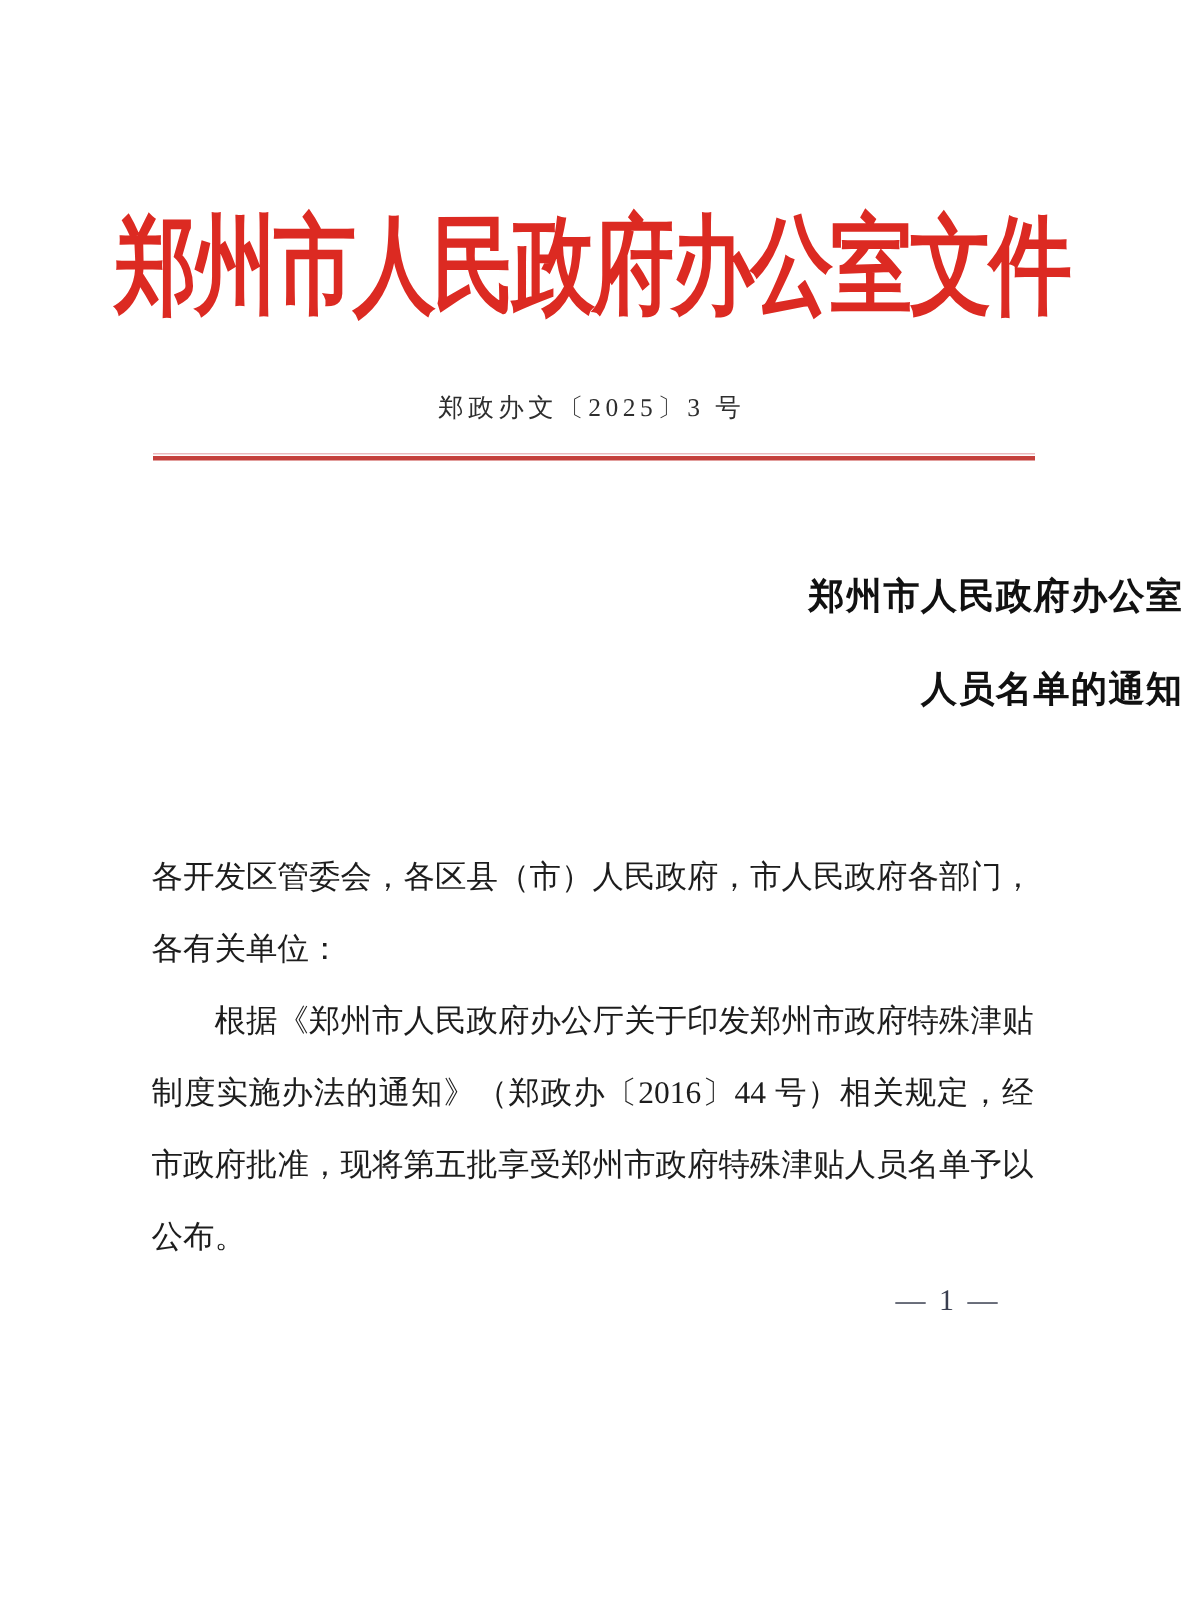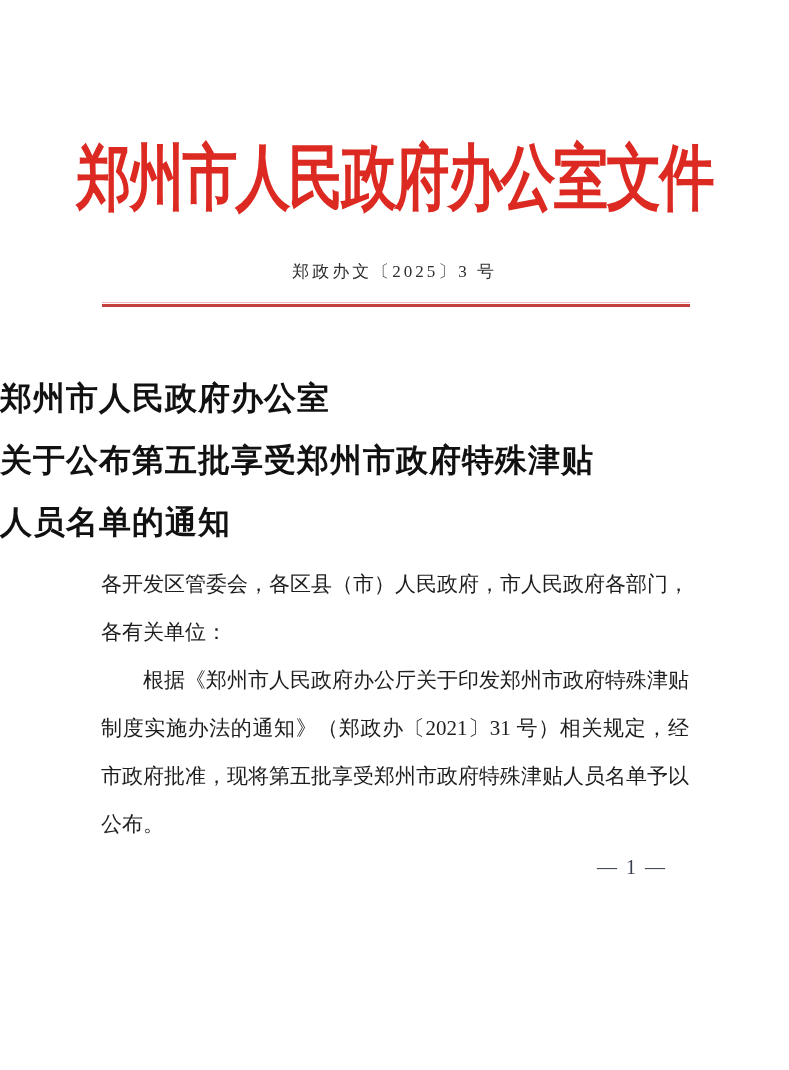--- a/index.html
+++ b/index.html
@@ -54,22 +54,22 @@
     width: 588px;
   }
   .red-divider .thin { height: 1px; background: #edb9bd; }
   .red-divider .thick { height: 3px; background: #c5403c; margin-top: 1px; }
   
   .notice-title {
     position: absolute;
     top: 357px;
     left: 0;
     width: 100%;
-    text-align: left;
-    font-size: 32px;
+    text-align: right;
+    font-size: 24px;
     font-weight: 700;
     color: #111111;
     line-height: 62px;
     letter-spacing: 1px;
   }
   
   .body-text {
     position: absolute;
     top: 550px;
     left: 101px;
@@ -111,24 +111,23 @@
 
   <div class="doc-number">郑政办文〔2025〕3 号</div>
 
   <div class="red-divider">
     <div class="thin"></div>
     <div class="thick"></div>
   </div>
 
   <div class="notice-title">
     <div>郑州市人民政府办公室</div>
-    <div>关于公布第五批享受郑州市政府特殊津贴</div>
     <div>人员名单的通知</div>
   </div>
 
   <div class="body-text">
     <p>各开发区管委会，各区县（市）人民政府，市人民政府各部门，各有关单位：</p>
-    <p class="indented">根据《郑州市人民政府办公厅关于印发郑州市政府特殊津贴制度实施办法的通知》（郑政办〔2021〕31 号）相关规定，经市政府批准，现将第五批享受郑州市政府特殊津贴人员名单予以公布。</p>
+    <p class="indented">根据《郑州市人民政府办公厅关于印发郑州市政府特殊津贴制度实施办法的通知》（郑政办〔2016〕44 号）相关规定，经市政府批准，现将第五批享受郑州市政府特殊津贴人员名单予以公布。</p>
   </div>
 
   <div class="page-number">— 1 —</div>
 
 </div>
 
 </body></html>

